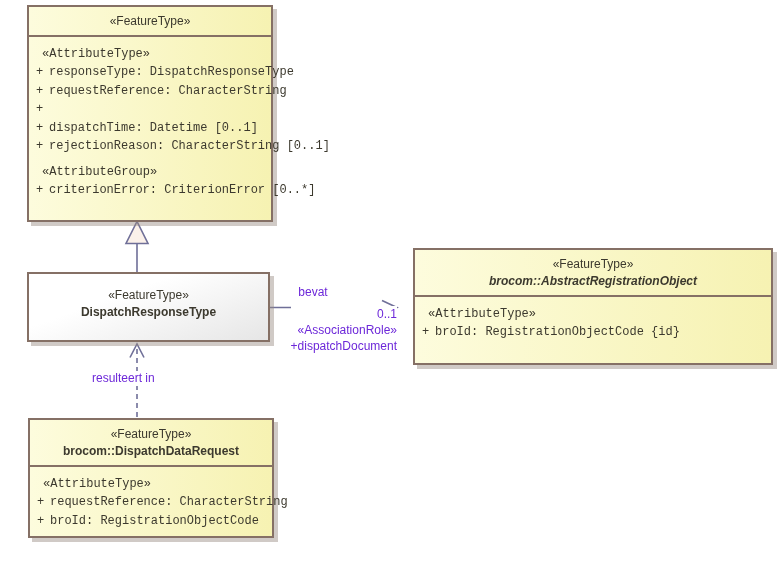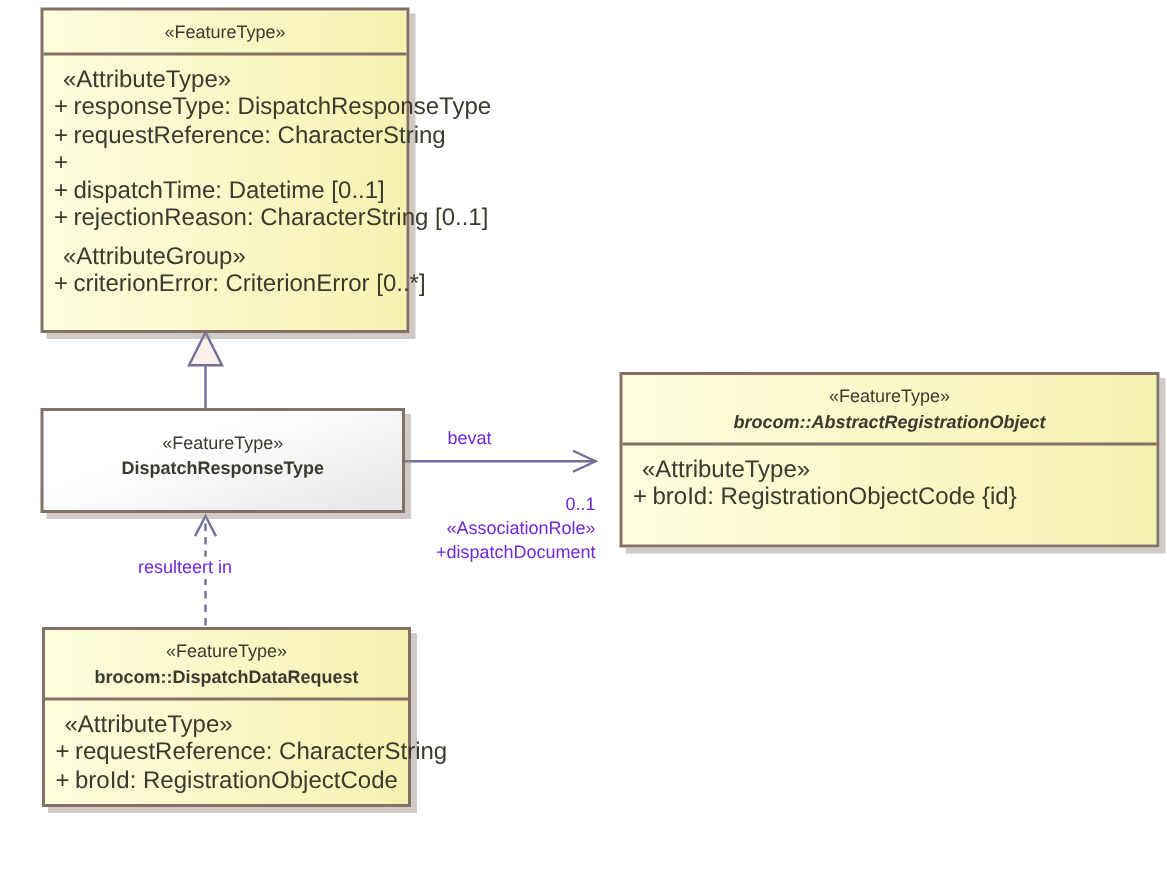--- a/index.html
+++ b/index.html
@@ -45,21 +45,22 @@
   .box-title .class-name {
     display: block;
     font-weight: bold;
     margin-top: 2px;
   }
   .box-title .class-name.abstract {
     font-style: italic;
   }
   .attr-compartment {
     padding: 8px 2px 6px 0;
-    font-size: 16px;
+    font-size: 12px;
+    font-family: Liberation Mono, monospace;
   }
   .section-header {
     padding-left: 13px;
     line-height: 18px;
   }
   .attr-row {
     display: flex;
     line-height: 18.5px;
   }
   .attr-row .vis {
@@ -102,21 +103,21 @@
     white-space: nowrap;
   }
   #label-bevat {
     left: 282px;
     top: 285px;
     width: 62px;
     text-align: center;
   }
   #label-target-end {
     right: 381px;
-    top: 328px;
+    top: 306px;
     text-align: right;
     line-height: 16px;
   }
   #label-resulteert {
     left: 92px;
     top: 371px;
     width: 96px;
   }
 </style>
 </head>

